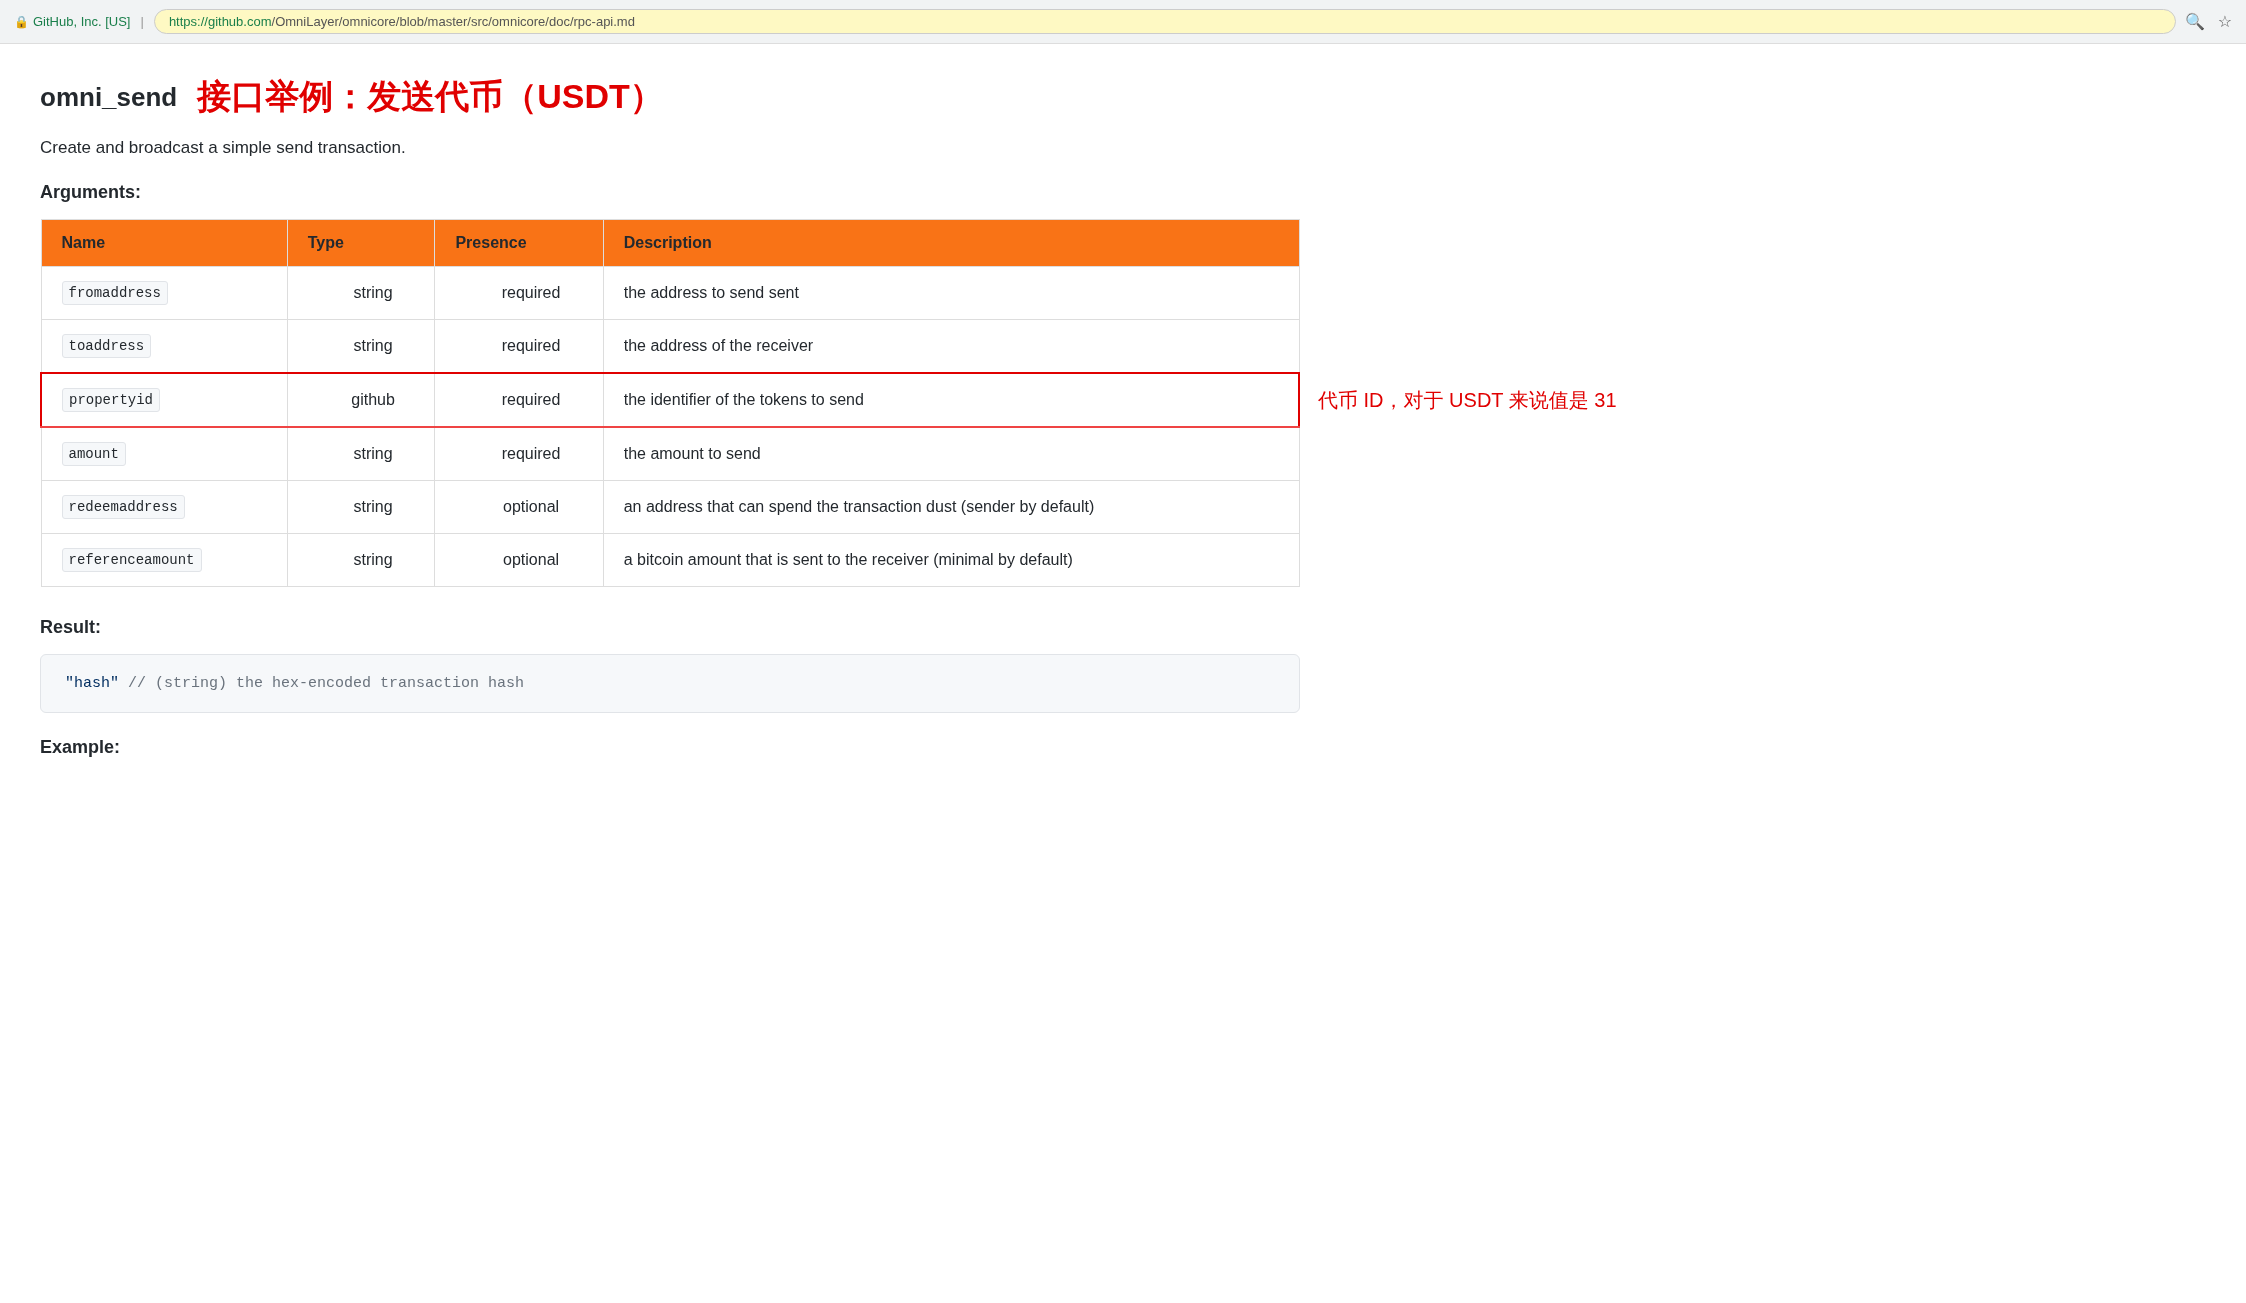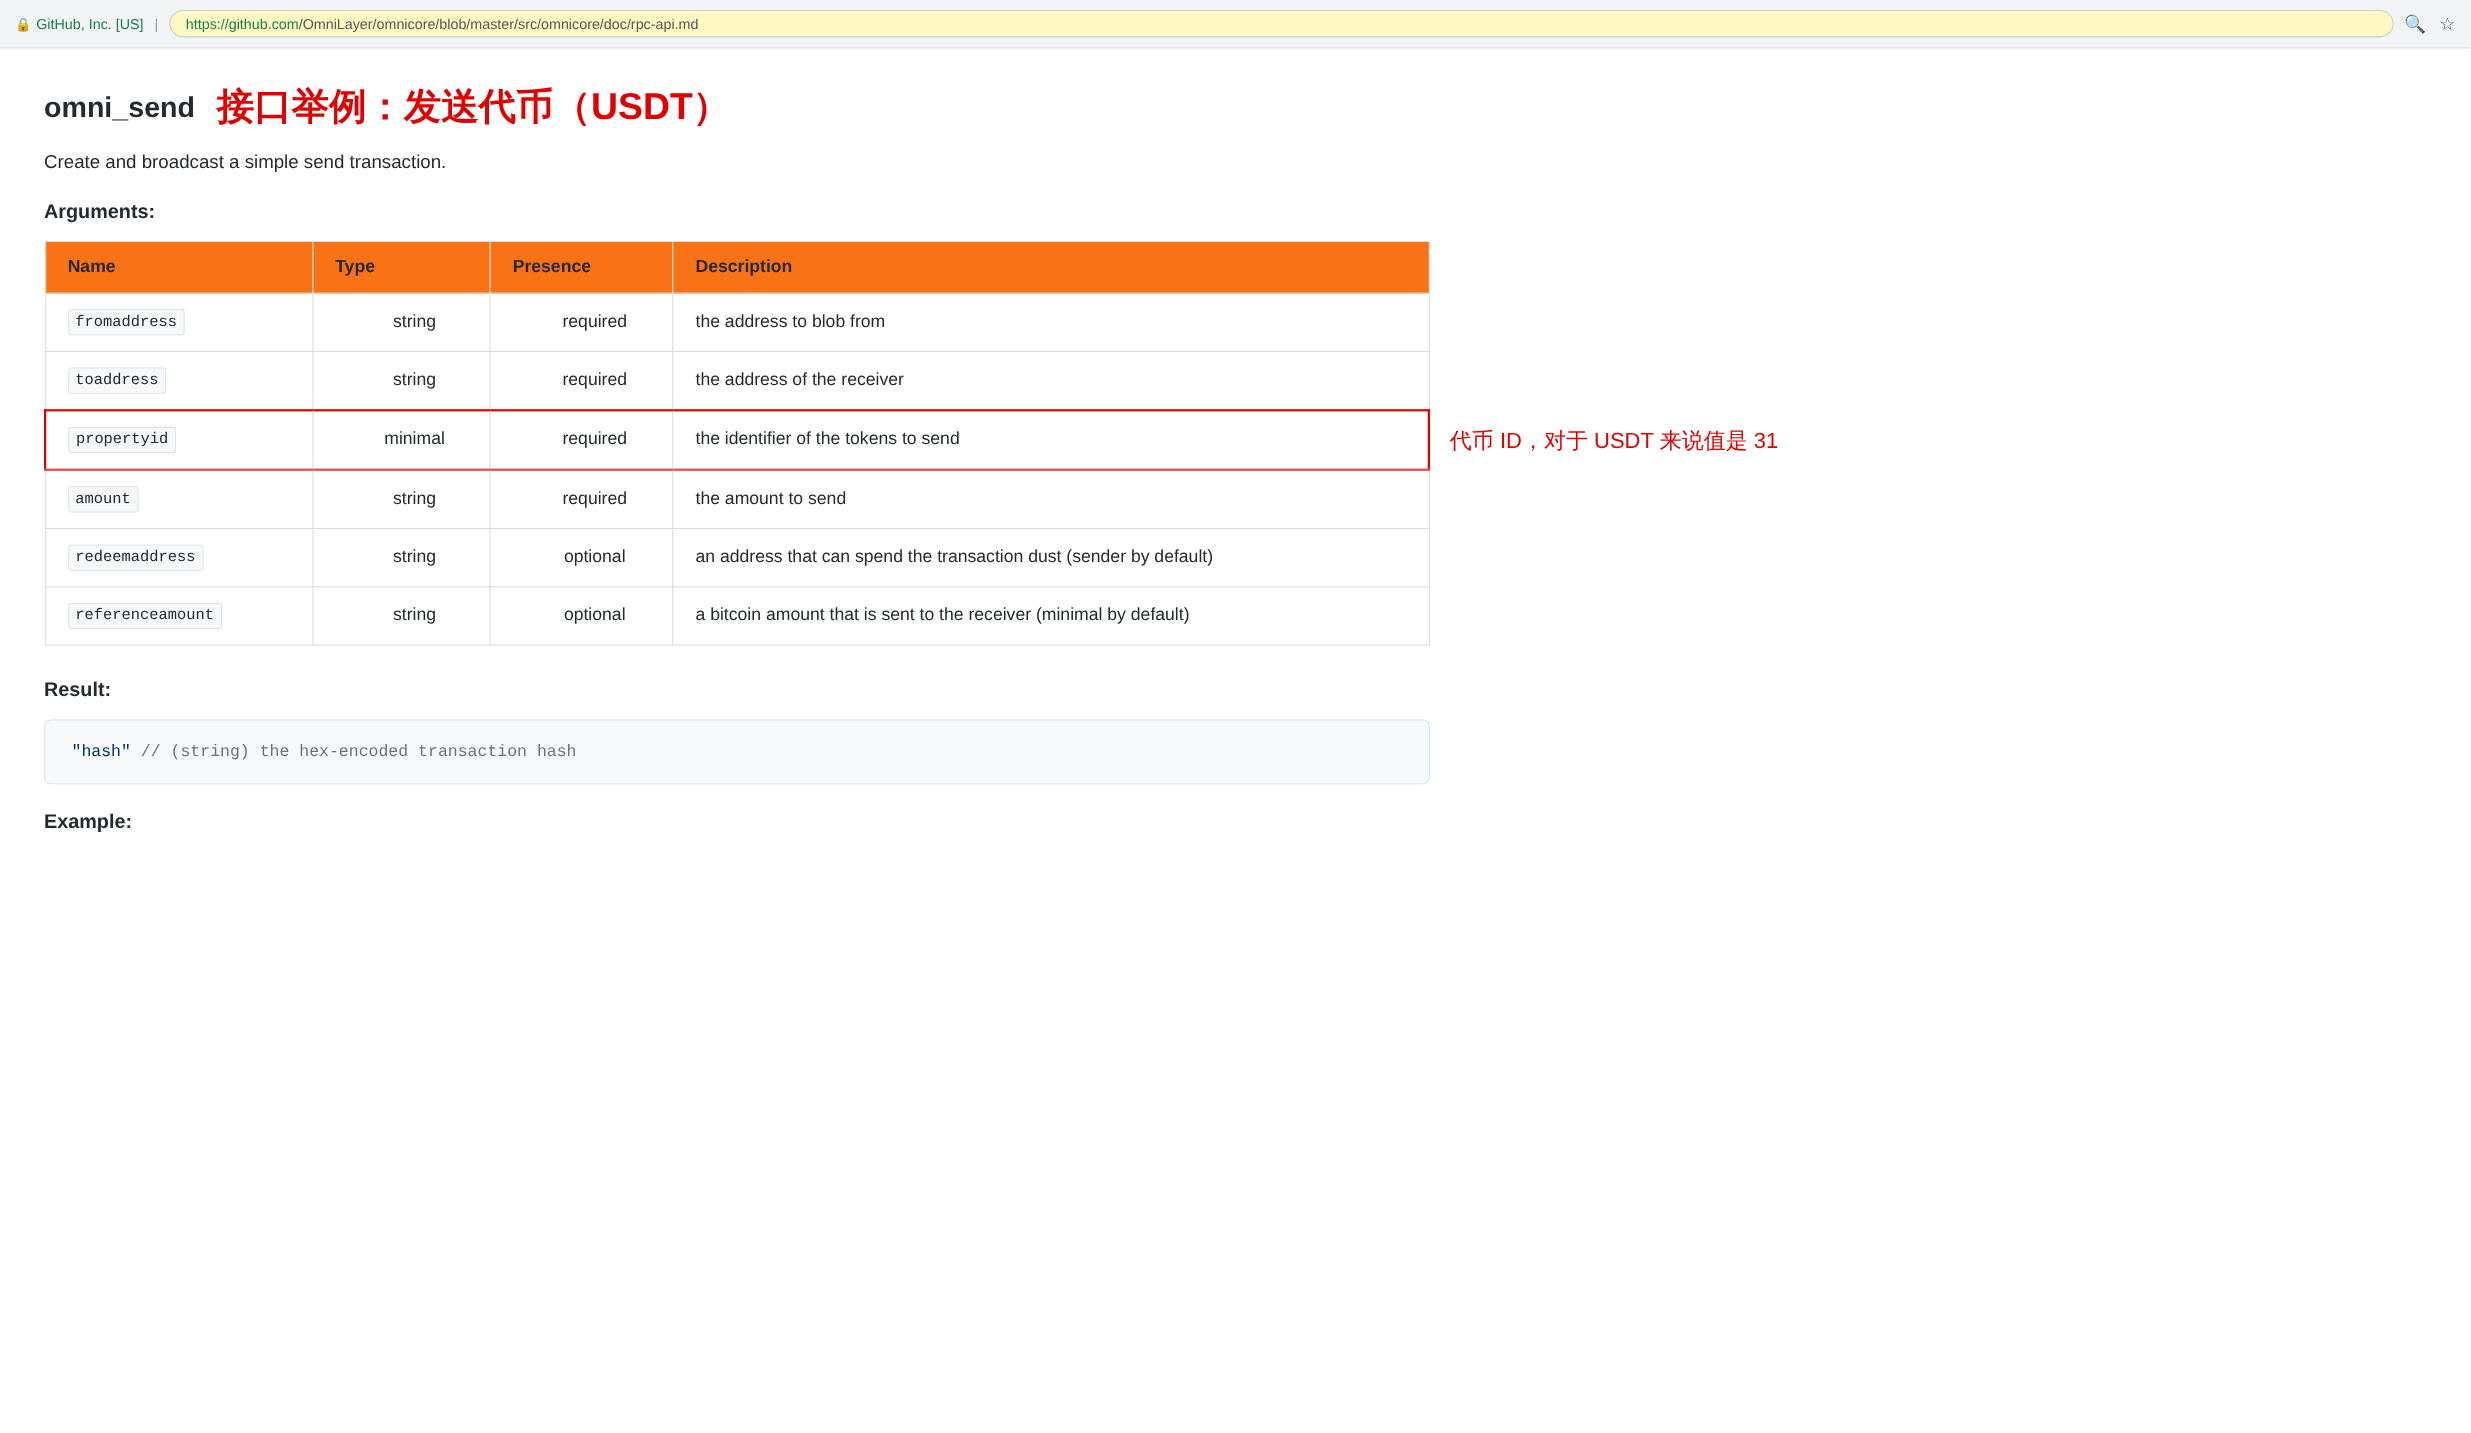--- a/index.html
+++ b/index.html
@@ -257,31 +257,31 @@
         <th>Type</th>
         <th>Presence</th>
         <th>Description</th>
       </tr>
     </thead>
     <tbody id="table-body">
     <tr>
           <td><span class="code-cell">fromaddress</span></td>
           <td>string</td>
           <td>required</td>
-          <td>the address to blob from</td>
+          <td>the address to send sent</td>
         </tr>
         <tr>
           <td><span class="code-cell">toaddress</span></td>
           <td>string</td>
           <td>required</td>
           <td>the address of the receiver</td>
         </tr>
         <tr class="highlighted-row">
           <td><span class="code-cell">propertyid</span></td>
-          <td>minimal</td>
+          <td>github</td>
           <td>required</td>
           <td>
             <div class="highlight-container">
               <span>the identifier of the tokens to send</span>
               <span class="chinese-annotation">代币 ID，对于 USDT 来说值是 31</span>
             </div>
           </td>
         </tr>
         <tr>
           <td><span class="code-cell">amount</span></td>

